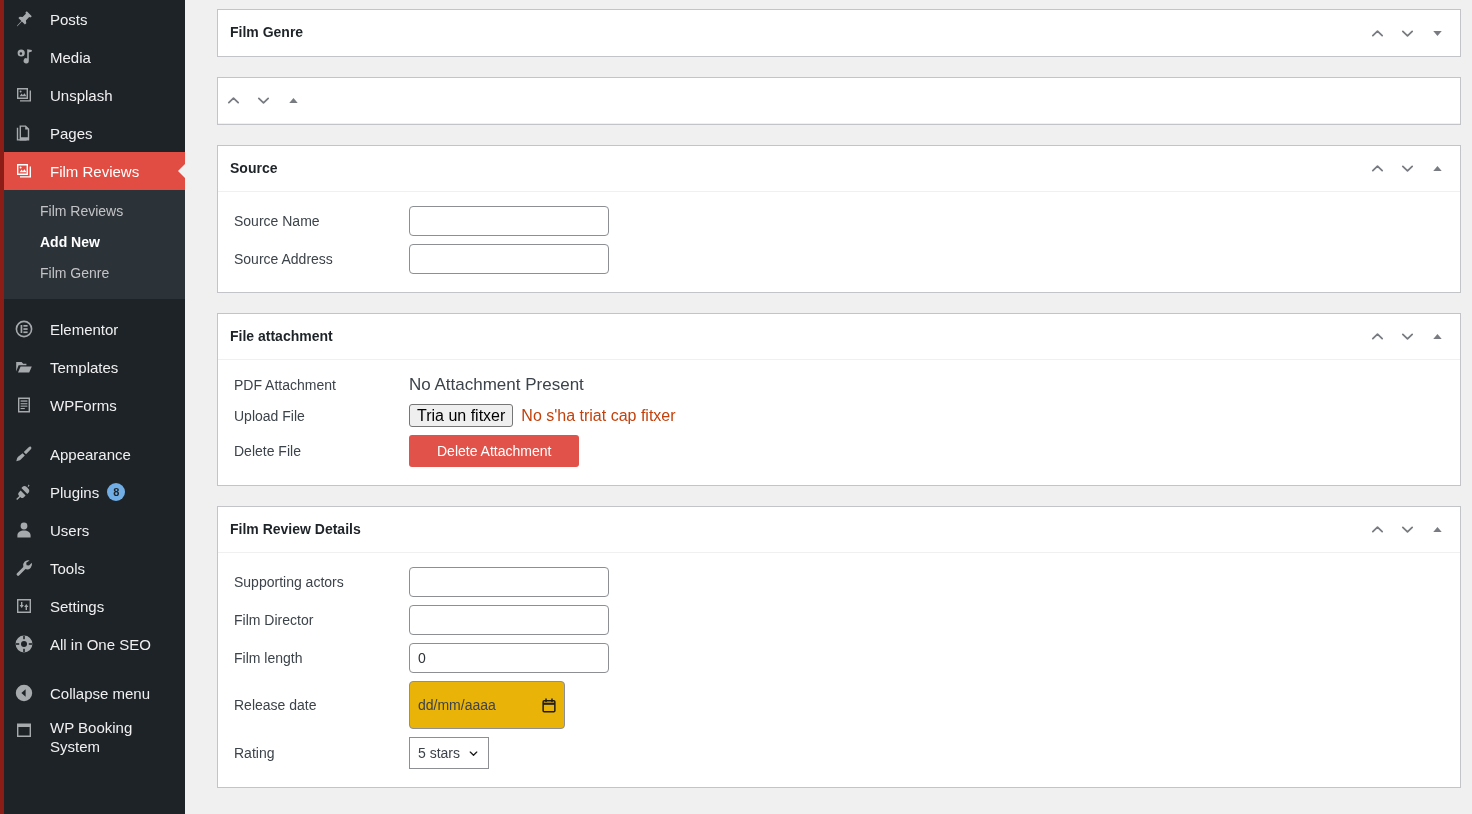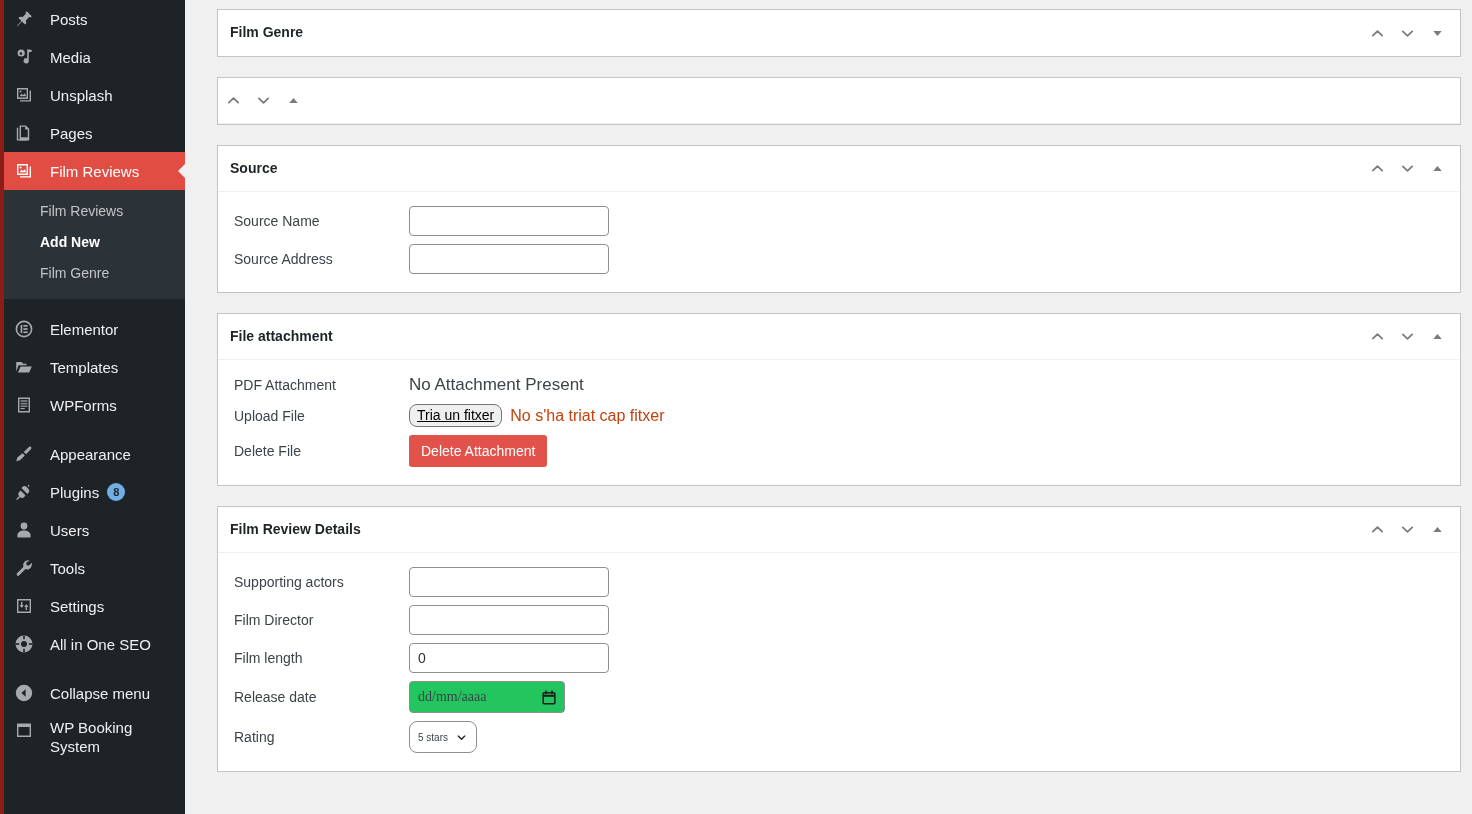--- a/index.html
+++ b/index.html
@@ -143,70 +143,68 @@
     border: 1px solid #8c8f94;
     border-radius: 4px;
     background: #fff;
     outline: none;
   }
   .plain-text { font-size: 17px; color: #3c434a; }
 
   .fileline { display: flex; align-items: center; }
   .file-btn {
     font-family: "Liberation Sans", sans-serif;
-    font-size: 14px;
+    font-size: 16px;
     color: #000;
     background: #efefef;
     border: 1px solid #767676;
-    border-radius: 8px;
+    border-radius: 3px;
     padding: 2px 7px;
     line-height: 17px;
     cursor: pointer;
-    text-decoration: underline;
   }
   .file-status { font-size: 16px; color: #c2410c; margin-left: 8px; }
 
   .button-danger {
     background: #e1534a;
     color: #fff;
     border: none;
     border-radius: 3px;
     font-size: 14px;
     font-family: "Liberation Sans", sans-serif;
-    padding: 7px 12px;
+    padding: 7px 28px;
     line-height: 18px;
     cursor: pointer;
   }
 
   .date-input {
     display: inline-flex;
     align-items: center;
     width: 156px;
-    height: 32px;
+    height: 48px;
     border: 1px solid #8c8f94;
     border-radius: 4px;
-    background: #22c55e;
+    background: #eab308;
     padding: 0 8px;
     font-size: 14px;
     color: #6d6d6d;
     cursor: text;
-    font-family: Liberation Serif, serif;
   }
   .date-input .dval { flex: 1; color: #3c434a; }
   .date-input .cal-icon { color: #1d1d1d; display: flex; }
 
   .select-box {
     display: inline-flex;
     align-items: center;
     height: 32px;
     border: 1px solid #8c8f94;
-    border-radius: 8px;
+    border-radius: 0;
     background: #fff;
     padding: 0 8px;
-    font-size: 10px;
+    font-size: 14px;
     color: #3c434a;
     cursor: pointer;
   }
   .select-box .sval { margin-right: 7px; }
   .select-box .chev { color: #1d1d1d; display: flex; }
 </style>
 </head>
 <body>
 
 <div id="app">

